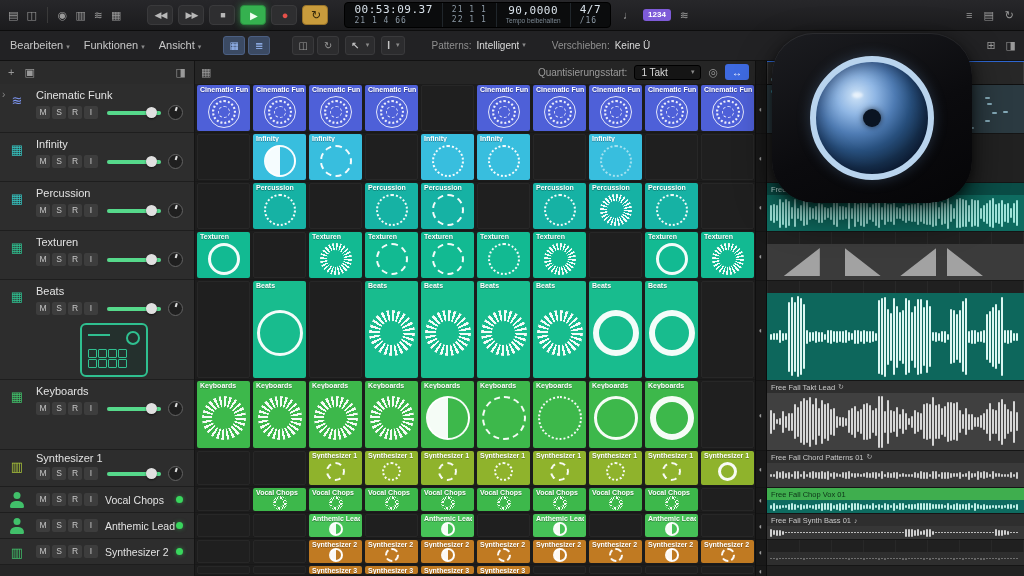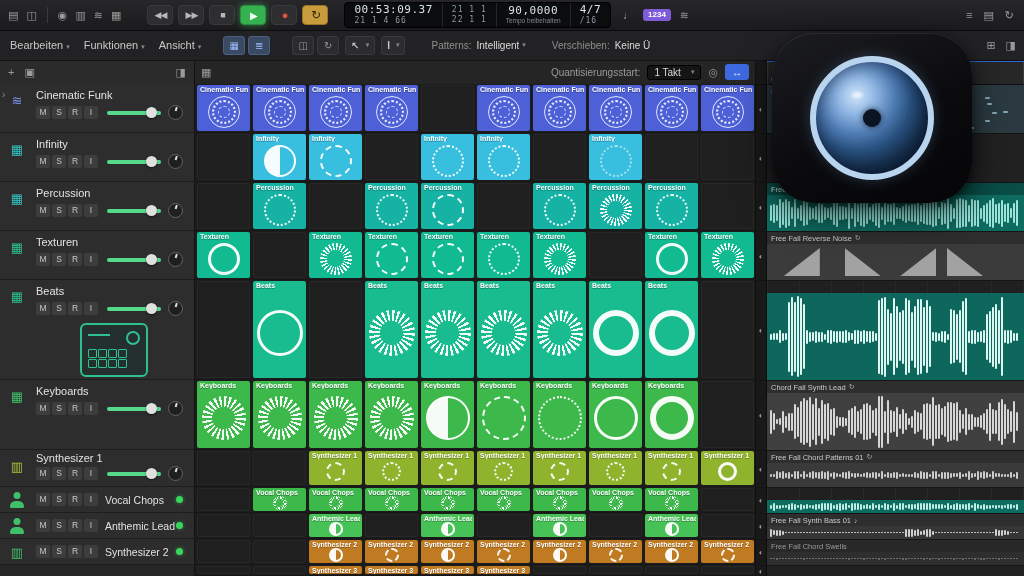--- a/index.html
+++ b/index.html
@@ -92,21 +92,21 @@
   .pad{position:absolute;width:7px;height:7px;border:1px solid #2fc090;border-radius:1px}
   .dknob{position:absolute;right:6px;top:6px;width:10px;height:10px;border:2px solid #2fc090;border-radius:50%}
   .dline{position:absolute;left:6px;top:9px;width:22px;height:2px;background:#2fc090}
   
   .grid-wrap{position:absolute;top:60px;left:195px;width:560px;bottom:0;background:#1d1d1d}
   .grid-head{height:24px;background:#252525;border-bottom:1px solid #141414;display:flex;
     align-items:center;padding:0 6px;gap:7px;box-shadow:inset 0 1px 0 #2e66d0}
   .grid-head .spacer{flex:1}
   .glbl{font-size:10px;color:#9a9a9a}
   .gdrop{background:#151515;border:1px solid #000;border-radius:3px;color:#dadada;font-size:10px;
-    padding:1px 6px;display:flex;align-items:center;gap:7px}
+    padding:1px 6px;display:flex;align-items:center;gap:20px}
   .swapbtn{width:24px;height:16px;background:#3e6ae0;border-radius:3px;color:#fff;font-size:10px;
     display:flex;align-items:center;justify-content:center}
   #grid{position:absolute;top:24px;left:0;right:0;bottom:0;background:#1c1c1c;overflow:hidden}
   .grow{position:relative;border-bottom:1px solid #181818;box-sizing:border-box}
   .slot{position:absolute;background:#1f1f1f;border:1px solid #272727;border-radius:2px;box-sizing:border-box}
   .cell{position:absolute;border-radius:2px;display:flex;align-items:center;justify-content:center;
     padding-top:7px;box-sizing:border-box;overflow:hidden}
   .cl{position:absolute;top:1px;left:3px;right:2px;font-size:7px;font-weight:bold;color:#fff;
     white-space:nowrap;overflow:hidden;text-shadow:0 1px 1px rgba(0,0,0,.35)}
   .loop{position:relative;border-radius:50%;box-sizing:border-box;flex:none}
@@ -976,24 +976,20 @@
             <span class="wbar" style="height: 21px; background: rgb(159, 228, 218);"></span>
             <span class="wbar" style="height: 27px; background: rgb(159, 228, 218);"></span>
             <span class="wbar" style="height: 18px; background: rgb(159, 228, 218);"></span>
             <span class="wbar" style="height: 20px; background: rgb(159, 228, 218);"></span>
             <span class="wbar" style="height: 10px; background: rgb(159, 228, 218);"></span>
             <span class="wbar" style="height: 20px; background: rgb(159, 228, 218);"></span>
             <span class="wbar" style="height: 26px; background: rgb(159, 228, 218);"></span>
           </div>
         </div>
         <div class="lane" style="height: 49px;">
-          <div class="strip" style="background: rgb(46, 46, 46); color: rgb(201, 201, 201);">
-            <span>Free Fall Reverse Noise</span>
-            <span class="g">↻</span>
-          </div>
           <div class="lbody" style="background: rgb(59, 59, 59);">
             <span class="tri" style="width: 36px; height: 28px; background: rgb(181, 181, 181); margin-left: 13.8055px; clip-path: polygon(0px 100%, 100% 0px, 100% 100%);"></span>
             <span class="tri" style="width: 36px; height: 28px; background: rgb(181, 181, 181); margin-left: 24.8574px; clip-path: polygon(0px 0px, 0px 100%, 100% 100%);"></span>
             <span class="tri" style="width: 36px; height: 28px; background: rgb(181, 181, 181); margin-left: 19.696px; clip-path: polygon(0px 100%, 100% 0px, 100% 100%);"></span>
             <span class="tri" style="width: 36px; height: 28px; background: rgb(181, 181, 181); margin-left: 10.618px; clip-path: polygon(0px 0px, 0px 100%, 100% 100%);"></span>
           </div>
         </div>
         <div class="lane" style="height: 100px;">
           <div class="lbody" style="background: rgb(13, 103, 92);">
             <span class="wbar" style="height: 6px; background: rgb(220, 247, 242);"></span>
@@ -1076,21 +1072,21 @@
             <span class="wbar" style="height: 79px; background: rgb(220, 247, 242);"></span>
             <span class="wbar" style="height: 13px; background: rgb(220, 247, 242);"></span>
             <span class="wbar" style="height: 14px; background: rgb(220, 247, 242);"></span>
             <span class="wbar" style="height: 13px; background: rgb(220, 247, 242);"></span>
             <span class="wbar" style="height: 8px; background: rgb(220, 247, 242);"></span>
             <span class="wbar" style="height: 8px; background: rgb(220, 247, 242);"></span>
           </div>
         </div>
         <div class="lane" style="height: 70px;">
           <div class="strip" style="background: rgb(46, 46, 46); color: rgb(201, 201, 201);">
-            <span>Chord Fall Synth Lead</span>
+            <span>Free Fall Takt Lead</span>
             <span class="g">↻</span>
           </div>
           <div class="lbody" style="background: rgb(64, 64, 64);">
             <span class="wbar" style="height: 24px; background: rgb(214, 214, 214);"></span>
             <span class="wbar" style="height: 17px; background: rgb(214, 214, 214);"></span>
             <span class="wbar" style="height: 5px; background: rgb(214, 214, 214);"></span>
             <span class="wbar" style="height: 7px; background: rgb(214, 214, 214);"></span>
             <span class="wbar" style="height: 22px; background: rgb(214, 214, 214);"></span>
             <span class="wbar" style="height: 12px; background: rgb(214, 214, 214);"></span>
             <span class="wbar" style="height: 18px; background: rgb(214, 214, 214);"></span>
@@ -1257,20 +1253,23 @@
             <span class="wbar" style="height: 4px; background: rgb(204, 204, 204);"></span>
             <span class="wbar" style="height: 3px; background: rgb(204, 204, 204);"></span>
             <span class="wbar" style="height: 3px; background: rgb(204, 204, 204);"></span>
             <span class="wbar" style="height: 3px; background: rgb(204, 204, 204);"></span>
             <span class="wbar" style="height: 6px; background: rgb(204, 204, 204);"></span>
             <span class="wbar" style="height: 3px; background: rgb(204, 204, 204);"></span>
             <span class="wbar" style="height: 7px; background: rgb(204, 204, 204);"></span>
           </div>
         </div>
         <div class="lane" style="height: 26px;">
+          <div class="strip" style="background: rgb(63, 174, 78); color: rgb(14, 51, 24);">
+            <span>Free Fall Chop Vox 01</span>
+          </div>
           <div class="lbody" style="background: rgb(14, 107, 96);">
             <span class="wbar" style="height: 4px; background: rgb(191, 238, 231);"></span>
             <span class="wbar" style="height: 8px; background: rgb(191, 238, 231);"></span>
             <span class="wbar" style="height: 4px; background: rgb(191, 238, 231);"></span>
             <span class="wbar" style="height: 4px; background: rgb(191, 238, 231);"></span>
             <span class="wbar" style="height: 3px; background: rgb(191, 238, 231);"></span>
             <span class="wbar" style="height: 3px; background: rgb(191, 238, 231);"></span>
             <span class="wbar" style="height: 6px; background: rgb(191, 238, 231);"></span>
             <span class="wbar" style="height: 7px; background: rgb(191, 238, 231);"></span>
             <span class="wbar" style="height: 6px; background: rgb(191, 238, 231);"></span>
@@ -1435,23 +1434,20 @@
             <span class="wbar" style="height: 6px; background: rgb(207, 207, 207);"></span>
             <span class="wbar" style="height: 6px; background: rgb(207, 207, 207);"></span>
             <span class="wbar" style="height: 5px; background: rgb(207, 207, 207);"></span>
             <span class="wbar" style="height: 4px; background: rgb(207, 207, 207);"></span>
             <span class="wbar" style="height: 1px; background: rgb(207, 207, 207);"></span>
             <span class="wbar" style="height: 1px; background: rgb(207, 207, 207);"></span>
             <span class="wbar" style="height: 1px; background: rgb(207, 207, 207);"></span>
           </div>
         </div>
         <div class="lane" style="height: 26px;">
-          <div class="strip" style="background: rgb(40, 40, 40); color: rgb(154, 154, 154);">
-            <span>Free Fall Chord Swells</span>
-          </div>
           <div class="lbody" style="background: rgb(46, 46, 46);">
             <span class="wbar" style="height: 1px; background: rgb(120, 120, 120);"></span>
             <span class="wbar" style="height: 1px; background: rgb(120, 120, 120);"></span>
             <span class="wbar" style="height: 2px; background: rgb(120, 120, 120);"></span>
             <span class="wbar" style="height: 1px; background: rgb(120, 120, 120);"></span>
             <span class="wbar" style="height: 1px; background: rgb(120, 120, 120);"></span>
             <span class="wbar" style="height: 1px; background: rgb(120, 120, 120);"></span>
             <span class="wbar" style="height: 1px; background: rgb(120, 120, 120);"></span>
             <span class="wbar" style="height: 1px; background: rgb(120, 120, 120);"></span>
             <span class="wbar" style="height: 1px; background: rgb(120, 120, 120);"></span>

